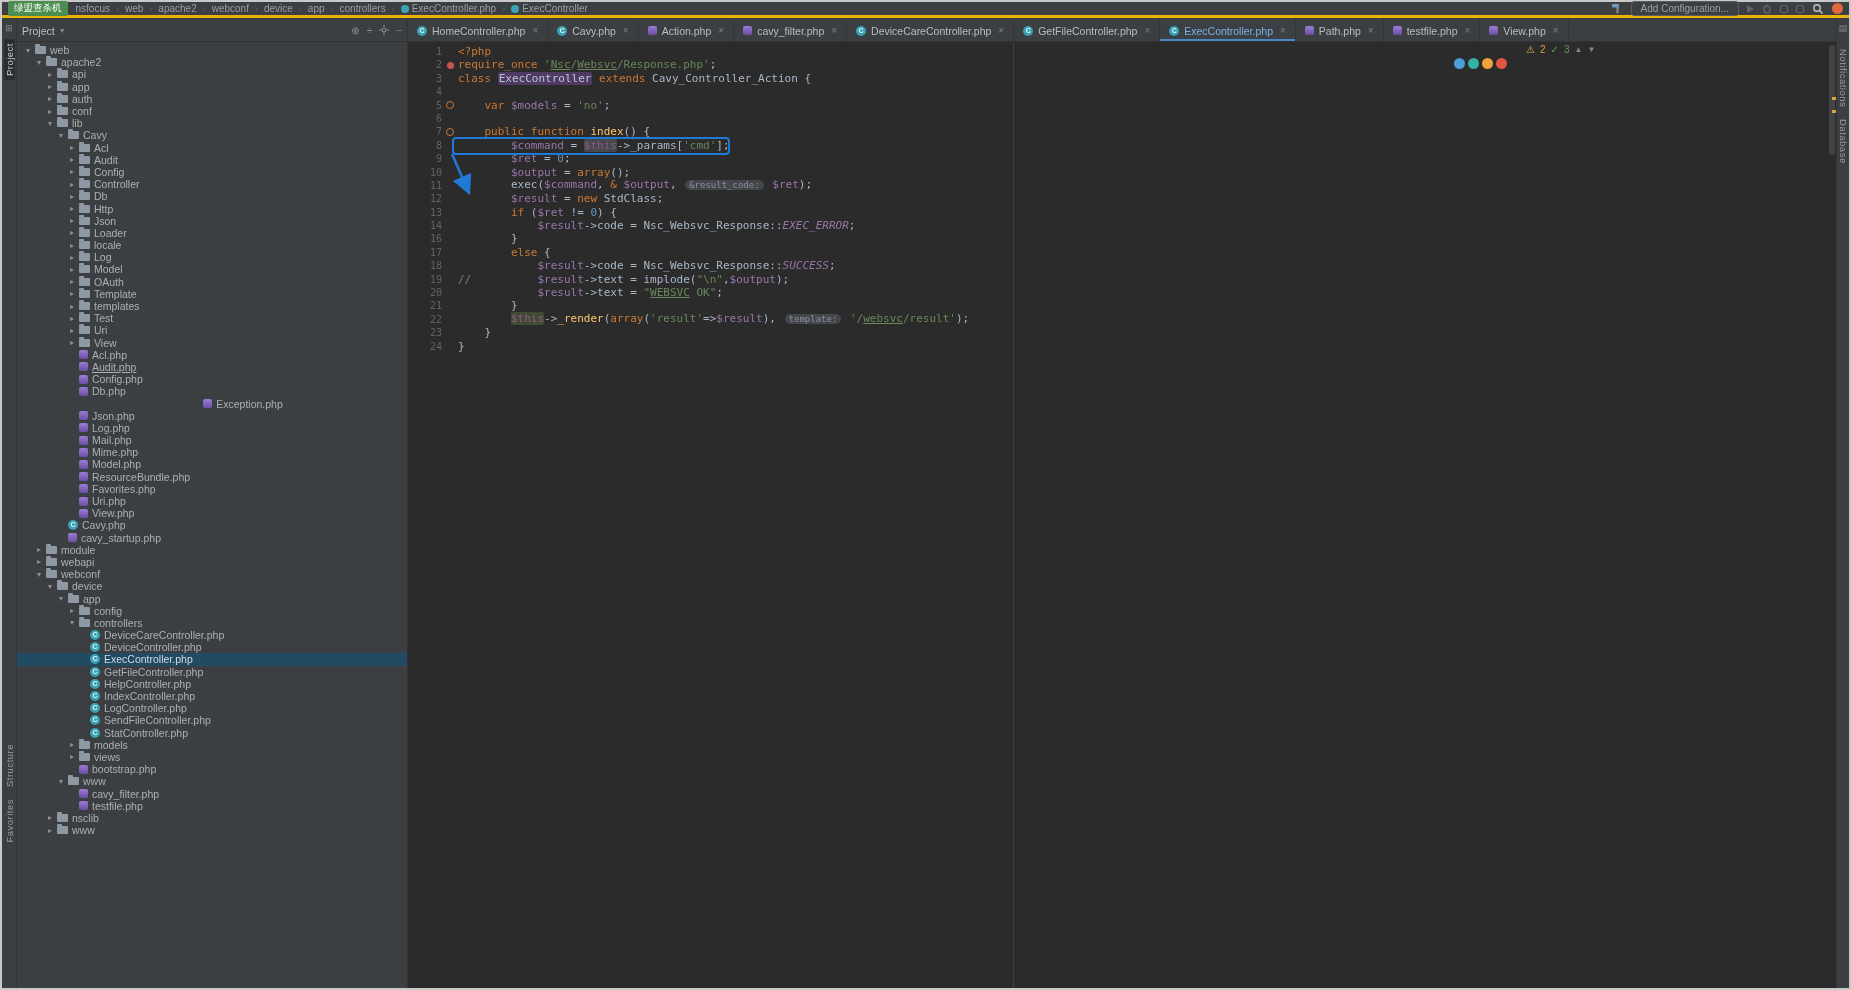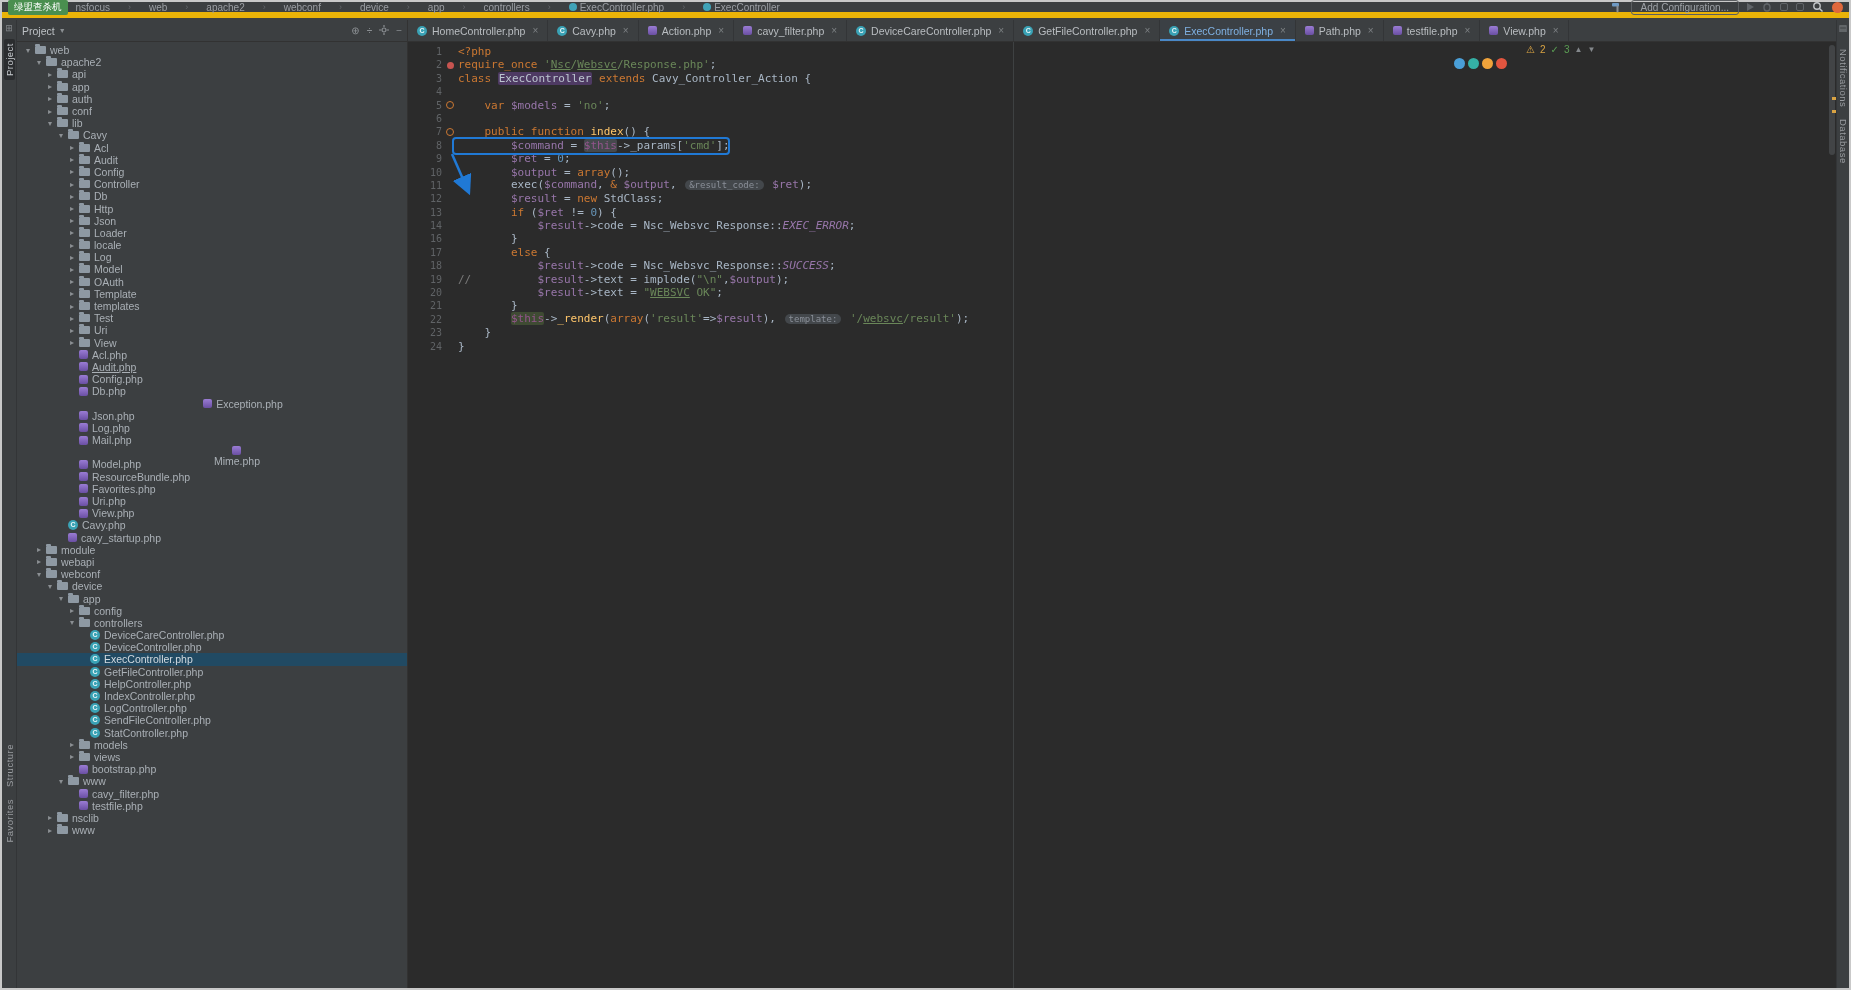--- a/index.html
+++ b/index.html
@@ -3,23 +3,23 @@
 <meta charset="utf-8">
 <style>
   * { box-sizing: border-box; margin: 0; padding: 0; }
   html,body { width:1851px; height:990px; overflow:hidden; background:#1e1e1e;
               font-family:"Liberation Sans", sans-serif; }
   .window { position:relative; width:1851px; height:990px; border:2px solid #c9c9c9;
             background:#3c3f41; }
 
   
   .titlebar { position:absolute; left:0; right:0; top:0; height:16px; background:#3c3f41;
-              border-bottom:6px solid #eab308; display:flex; align-items:center; padding:0 6px; gap:8px; }
+              border-bottom:3px solid #eab308; display:flex; align-items:center; padding:0 6px; gap:8px; }
   .badge { background:#4a8f4f; color:#fff; font-size:9.5px; padding:1px 6px; border-radius:2px; white-space:nowrap; }
-  .bc { display:flex; align-items:center; gap:18px; font-size:10px; color:#9b9ea3; white-space:nowrap; }
+  .bc { display:flex; align-items:center; gap:6px; font-size:10px; color:#9b9ea3; white-space:nowrap; }
   .bc-sep { color:#63666a; font-size:9px; }
   .bc-item { display:flex; align-items:center; }
   .mini-class-icon { width:8px; height:8px; border-radius:50%; background:#3fa3b8; display:inline-block; margin-right:3px; }
   .tb-right { margin-left:auto; display:flex; align-items:center; gap:8px; }
   .btn-addcfg { border:1px solid #5b5e61; border-radius:3px; color:#9da1a6; font-size:10px; padding:1px 9px; white-space:nowrap; }
   .play-tri { width:0; height:0; border-top:4px solid transparent; border-bottom:4px solid transparent; border-left:7px solid #606468; }
   .gray-sq { width:8px; height:8px; border:1.5px solid #606468; border-radius:2px; }
   .avatar { width:11px; height:11px; border-radius:50%; background:#e0683c; }
   .tb-icon { display:inline-flex; align-items:center; }
 
@@ -427,21 +427,21 @@
             <div class="trow" style="padding-left: 50px;">
               <span class="chev"></span>
               <span class="icon-php"></span>
               <span class="tlabel">Log.php</span>
             </div>
             <div class="trow" style="padding-left: 50px;">
               <span class="chev"></span>
               <span class="icon-php"></span>
               <span class="tlabel">Mail.php</span>
             </div>
-            <div class="trow" style="padding-left: 50px; flex-direction: column;">
+            <div class="trow" style="padding-left: 50px;">
               <span class="chev"></span>
               <span class="icon-php"></span>
               <span class="tlabel">Mime.php</span>
             </div>
             <div class="trow" style="padding-left: 50px;">
               <span class="chev"></span>
               <span class="icon-php"></span>
               <span class="tlabel">Model.php</span>
             </div>
             <div class="trow" style="padding-left: 50px;">

